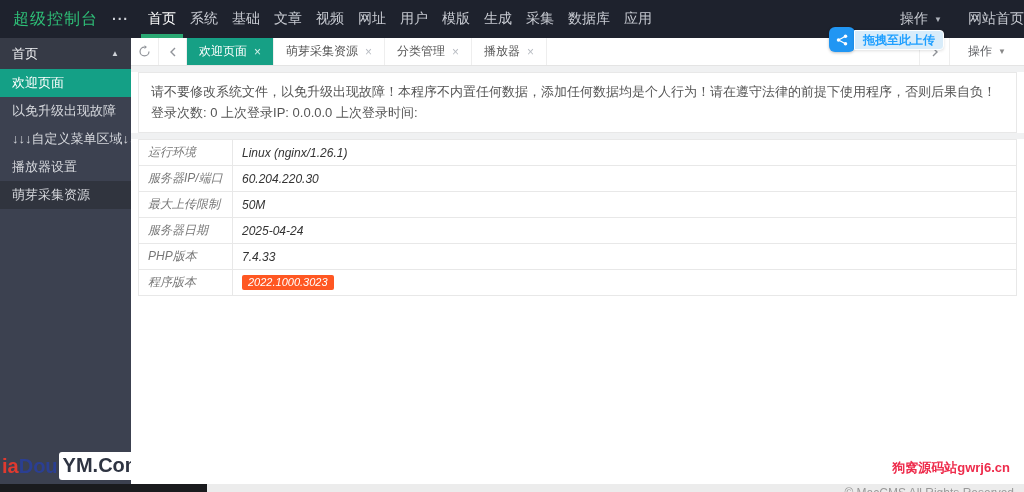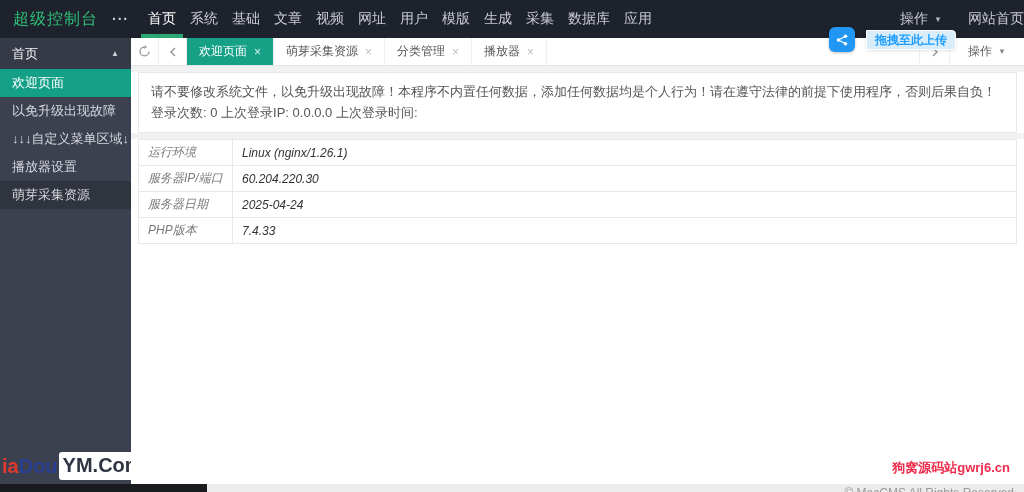--- a/index.html
+++ b/index.html
@@ -44,21 +44,21 @@
   .tab { display:flex; align-items:center; gap:7px; padding:0 12px; border-right:1px solid #eee; cursor:pointer; color:#555; white-space:nowrap; }
   .tab .close { color:#b8bcc2; font-size:12px; }
   .tab.active { background:#16a085; color:#fff; }
   .tab.active .close { color:#d8f3ec; }
   .tab-controls { margin-left:auto; display:flex; align-items:stretch; }
   .tab-next { width:30px; display:flex; align-items:center; justify-content:center; border-left:1px solid #eee; cursor:pointer; color:#909399; }
   .tab-action { display:flex; align-items:center; padding:0 18px; border-left:1px solid #eee; cursor:pointer; }
   .tab-action .caret { color:#888; }
 
   
-  .upload-badge { position:absolute; left:829px; top:27px; display:flex; align-items:flex-start; z-index:60;gap:12px; }
+  .upload-badge { position:absolute; left:829px; top:27px; display:flex; align-items:flex-start; z-index:60; }
   .upload-icon { width:26px; height:25px; background:#2196f3; border-radius:6px; display:flex; align-items:center; justify-content:center; box-shadow:0 1px 3px rgba(0,0,0,.25); }
   .upload-label { margin-left:-1px; margin-top:3px; height:20px; line-height:18px; background:#d8ecfa; border:1px solid #fff; border-radius:0 4px 4px 0; color:#1e9fff; font-size:12px; font-weight:bold; padding:0 8px; white-space:nowrap; box-shadow:0 1px 3px rgba(0,0,0,.12); }
 
   
   .content { position:relative; flex:1; background:#fff; overflow:hidden; }
   .gap-strip { height:6px; background:#f0f1f2; }
   .notice { margin:0 7px; border:1px solid #e8e8e8; background:#fff; padding:8px 12px 9px 12px; font-size:13px; color:#555; line-height:21px; }
   .info-table { margin:0 7px; width:calc(100% - 14px); border-collapse:collapse; font-size:12px;font-style:italic; }
   .info-table td { border:1px solid #e8e8e8; height:26px; padding:0 9px; }
   .info-table td.lbl { width:94px; color:#777; }
@@ -188,27 +188,37 @@
           <tbody>
             <tr>
               <td class="lbl">运行环境</td>
               <td class="val">Linux (nginx/1.26.1)</td>
             </tr>
             <tr>
               <td class="lbl">服务器IP/端口</td>
               <td class="val">60.204.220.30</td>
             </tr>
             <tr>
+              <td class="lbl">最大上传限制</td>
+              <td class="val">50M</td>
+            </tr>
+            <tr>
               <td class="lbl">服务器日期</td>
               <td class="val">2025-04-24</td>
             </tr>
             <tr>
               <td class="lbl">PHP版本</td>
               <td class="val">7.4.33</td>
             </tr>
+            <tr>
+              <td class="lbl">程序版本</td>
+              <td class="val">
+                <span class="ver-badge">2022.1000.3023</span>
+              </td>
+            </tr>
           </tbody>
         </table>
 
         <div class="footer-site">狗窝源码站gwrj6.cn</div>
         <div class="copyright">© MacCMS All Rights Reserved</div>
       </div>
     </div>
   </div>
 
   <div class="hscroll">

